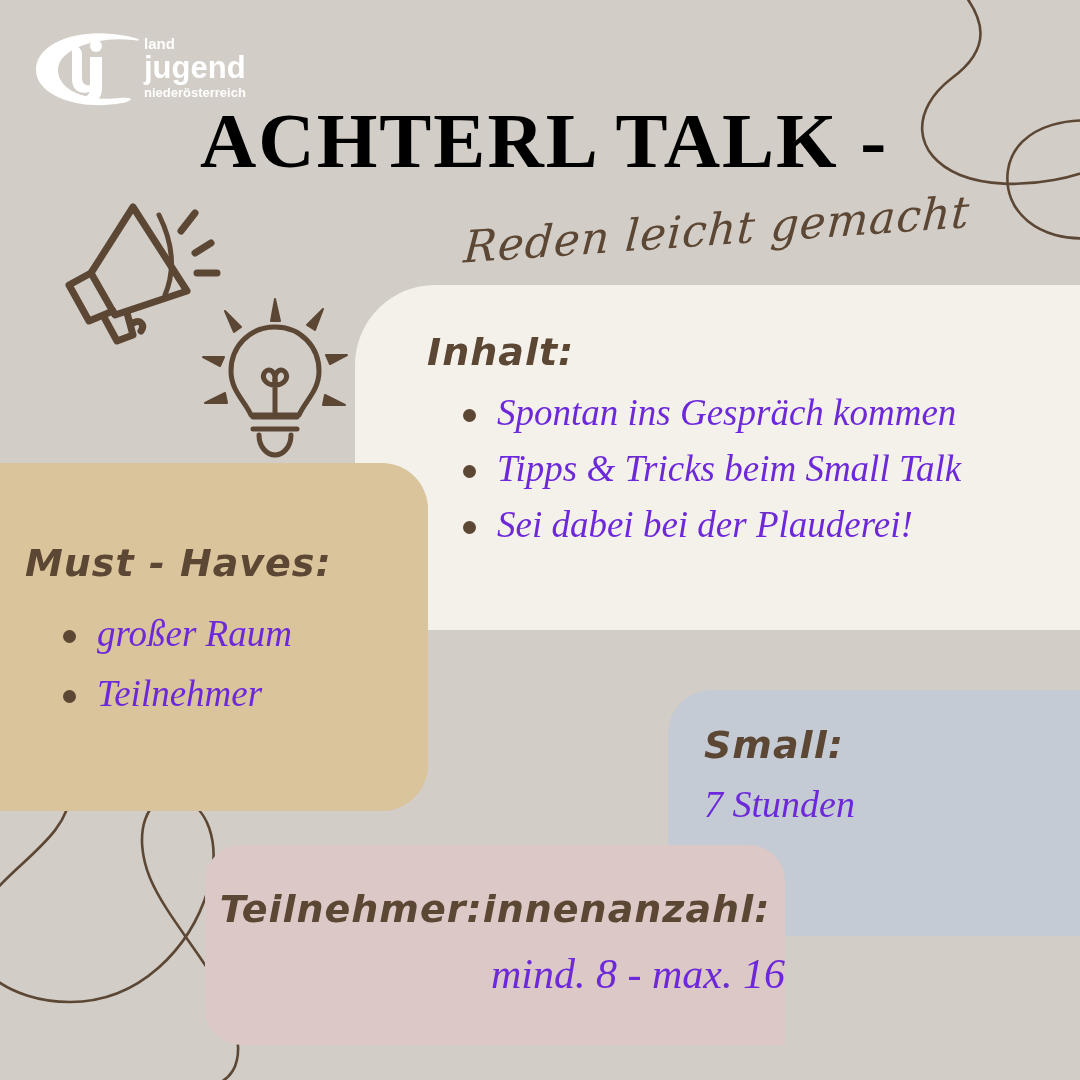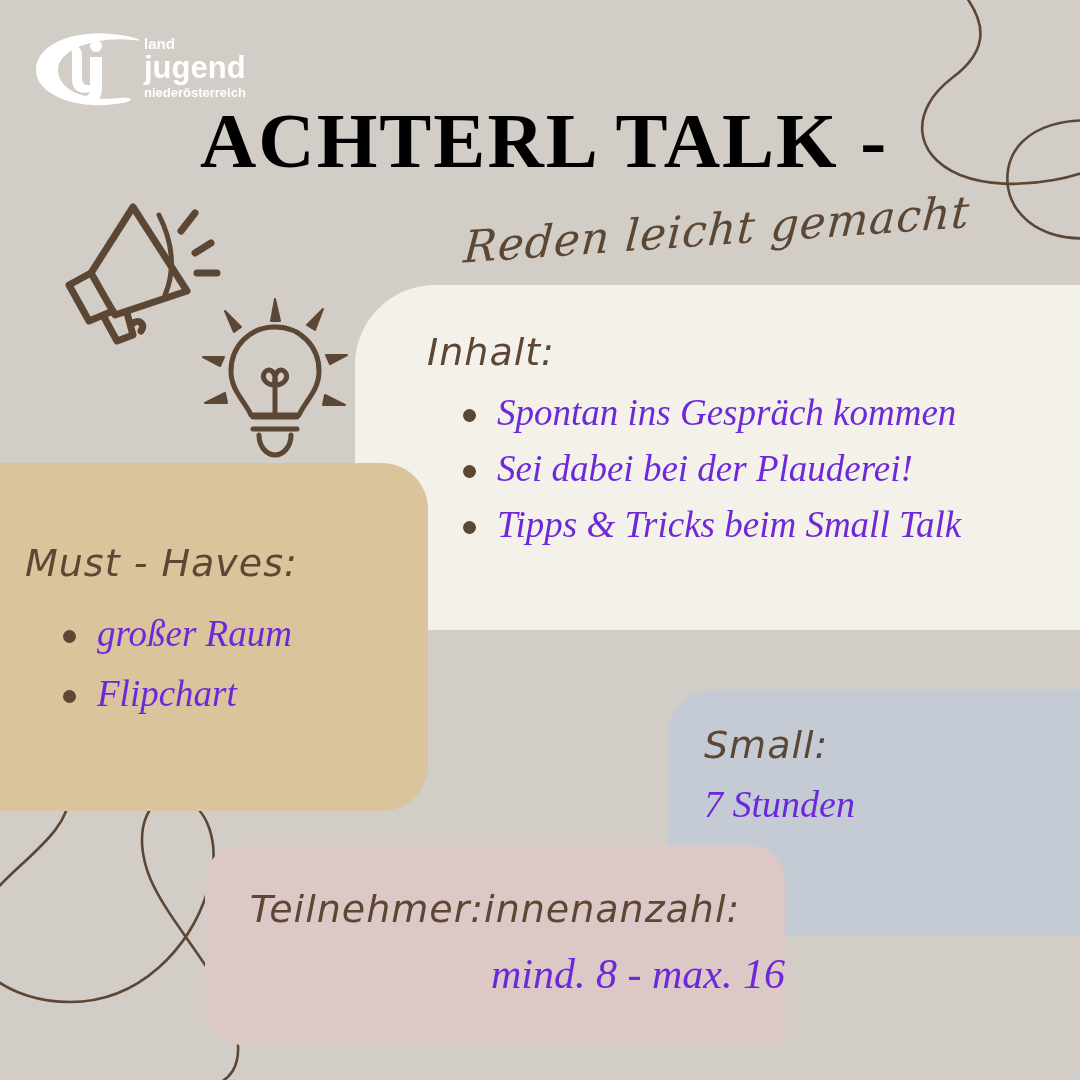--- a/index.html
+++ b/index.html
@@ -87,21 +87,21 @@
   #card-teilnehmer {
     left:205px; top:845px;
     width:580px; height:200px;
     background:#DCC8C6;
     border-radius:36px 36px 0 36px;
   }
 
   
   .heading {
     font-family:"DejaVu Sans", sans-serif;
-    font-weight:400;
+    font-weight:700;
     font-style:italic;
     color:#5C4634;
     letter-spacing:1px;
   }
   .bodytext {
     font-family:Liberation Serif, serif;
     font-style:italic;
     color:#6d28d9;
   }
 
@@ -222,30 +222,30 @@
   <path d="M152 60 L 131 60 L 135 69 Z" fill="#5C4634" stroke-width="2"></path>
   <path d="M8 62 L 29 62 L 25 71 Z" fill="#5C4634" stroke-width="2"></path>
   <path d="M150 110 L 130 100 L 128 110 Z" fill="#5C4634" stroke-width="2"></path>
   <path d="M10 108 L 30 98 L 32 108 Z" fill="#5C4634" stroke-width="2"></path>
 </svg>
 
 <div class="card" id="card-inhalt">
   <div class="heading" id="inhalt-heading">Inhalt:</div>
   <ul id="inhalt-list">
     <li class="bodytext">Spontan ins Gespräch kommen</li>
+    <li class="bodytext">Tipps &amp; Tricks beim Small Talk</li>
     <li class="bodytext">Sei dabei bei der Plauderei!</li>
-    <li class="bodytext">Tipps &amp; Tricks beim Small Talk</li>
   </ul>
 </div>
 
 <div class="card" id="card-musthaves">
   <div class="heading" id="musthaves-heading">Must - Haves:</div>
   <ul id="musthaves-list">
     <li class="bodytext">großer Raum</li>
-    <li class="bodytext">Flipchart</li>
+    <li class="bodytext">Teilnehmer</li>
   </ul>
 </div>
 
 <div class="card" id="card-zeit">
   <div class="heading" id="zeit-heading">Small:</div>
   <div class="bodytext" id="zeit-value">7 Stunden</div>
 </div>
 
 <div class="card" id="card-teilnehmer">
   <div class="heading" id="teilnehmer-heading">Teilnehmer:innenanzahl:</div>

